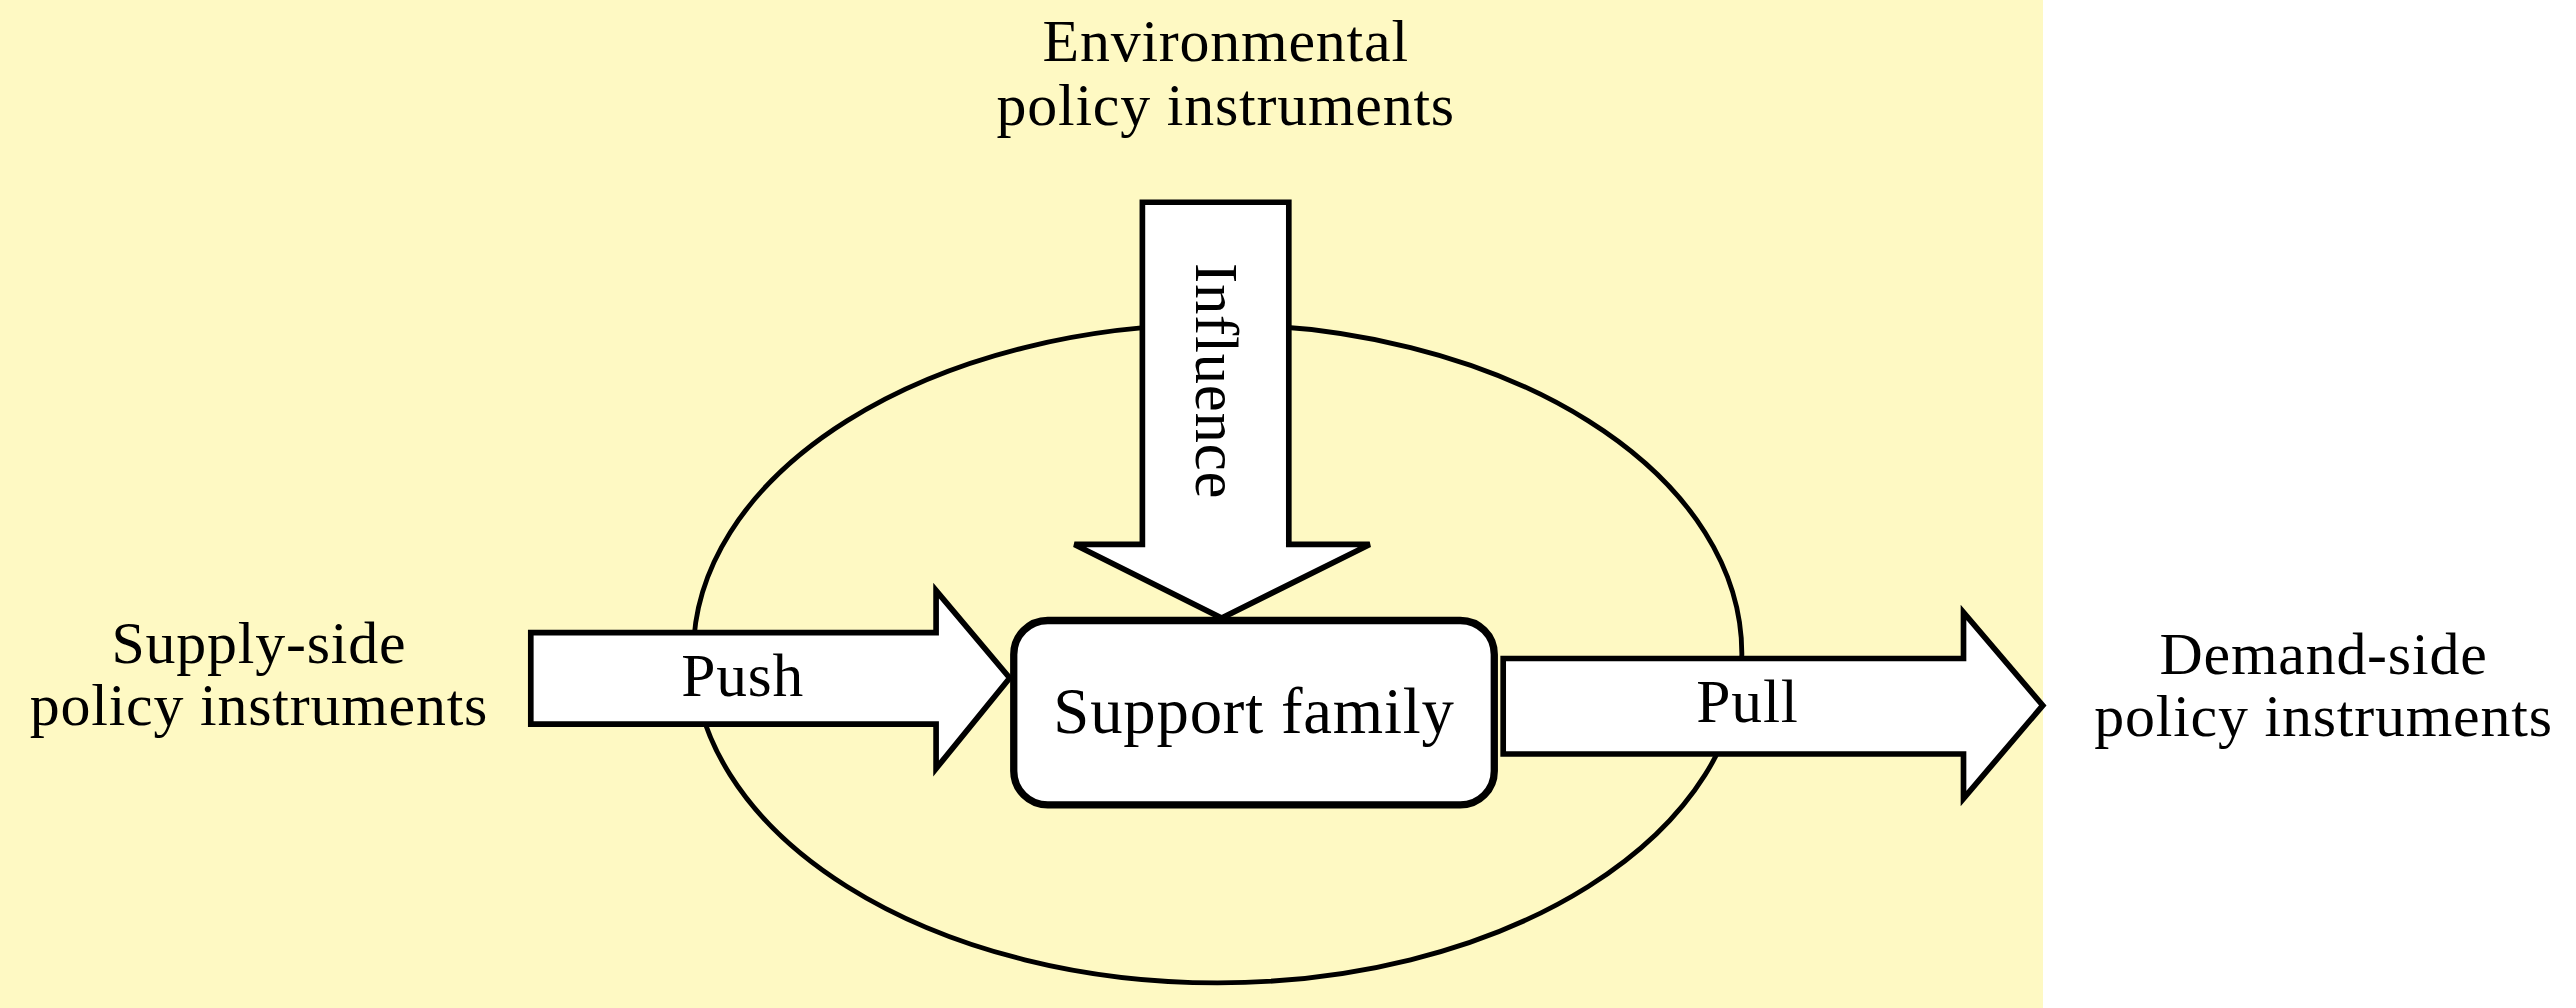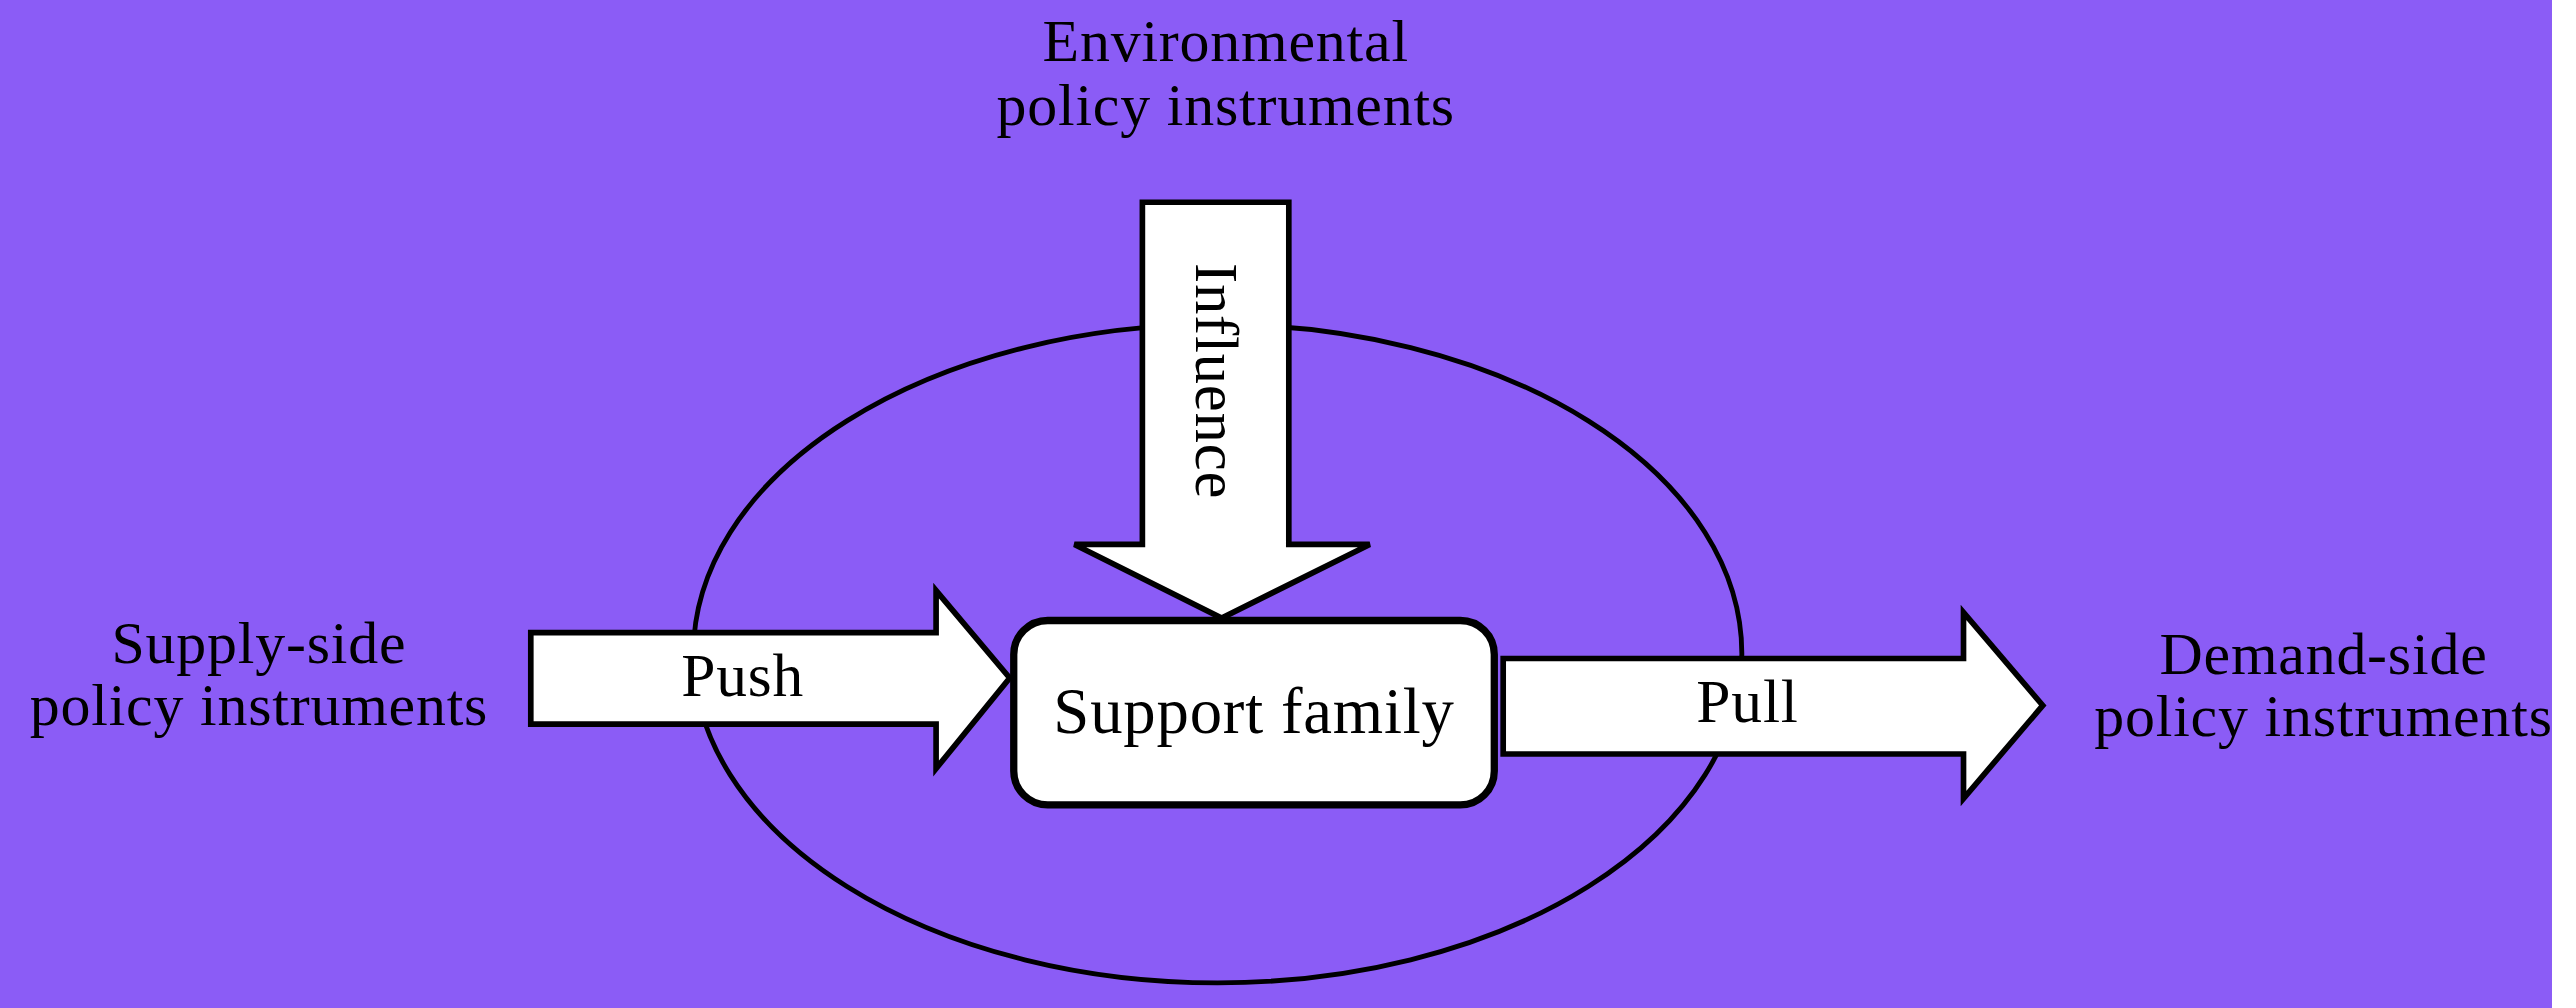--- a/index.html
+++ b/index.html
@@ -1,24 +1,24 @@
 <!DOCTYPE html>
 <html style="font-size:13px"><head>
 <meta charset="utf-8">
 <style>
   html, body {
     margin: 0;
     padding: 0;
     background: #ffffff;
   }
   .stage {
-    width: 2552px;
+    width: 2043px;
     height: 1008px;
     position: relative;
-    background: #8b5cf6;
+    background: #fef9c3;
   }
   svg text {
     font-family: "Liberation Serif", "DejaVu Serif", serif;
     letter-spacing: 1px;
     fill: #000000;
   }
   .t74 { font-size: 74px; }
   .t76 { font-size: 76px; }
   .t80 { font-size: 80px; }
   .t75 { font-size: 75px; }

